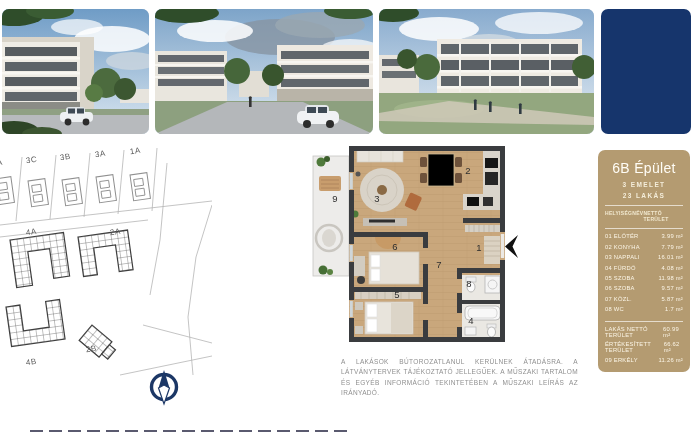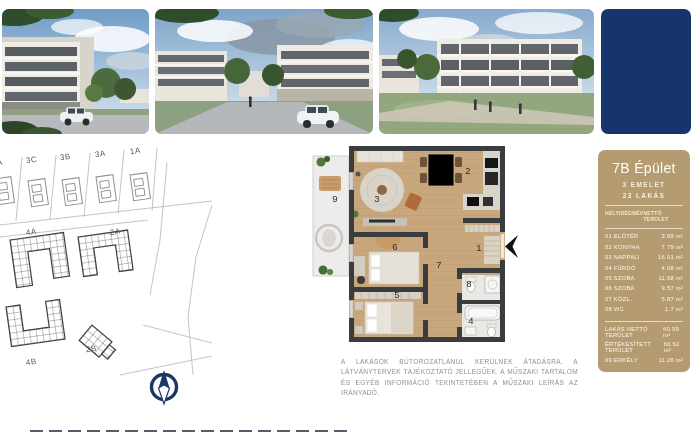--- a/index.html
+++ b/index.html
@@ -171,21 +171,21 @@
         <rect x="140" y="97" width="2.6" height="8"></rect>
           <circle cx="141.3" cy="95.8" r="1.6"></circle>
       </g>
       <ellipse cx="14" cy="4" rx="26" ry="9" fill="#2f4d2a"></ellipse>
     </svg>
   </div>
 
   <div class="navy-box"></div>
 
   <div class="panel">
-    <div class="p-title">7B Épület</div>
+    <div class="p-title">6B Épület</div>
     <div class="p-sub">3 EMELET</div>
     <div class="p-sub">23 LAKÁS</div>
     <div class="p-div"></div>
     <div class="p-head">
       <span>HELYISÉGNÉV</span>
       <span>NETTÓ TERÜLET</span>
     </div>
     <div class="p-div"></div>
     <div class="p-row">
         <span>01 ELŐTÉR</span>

